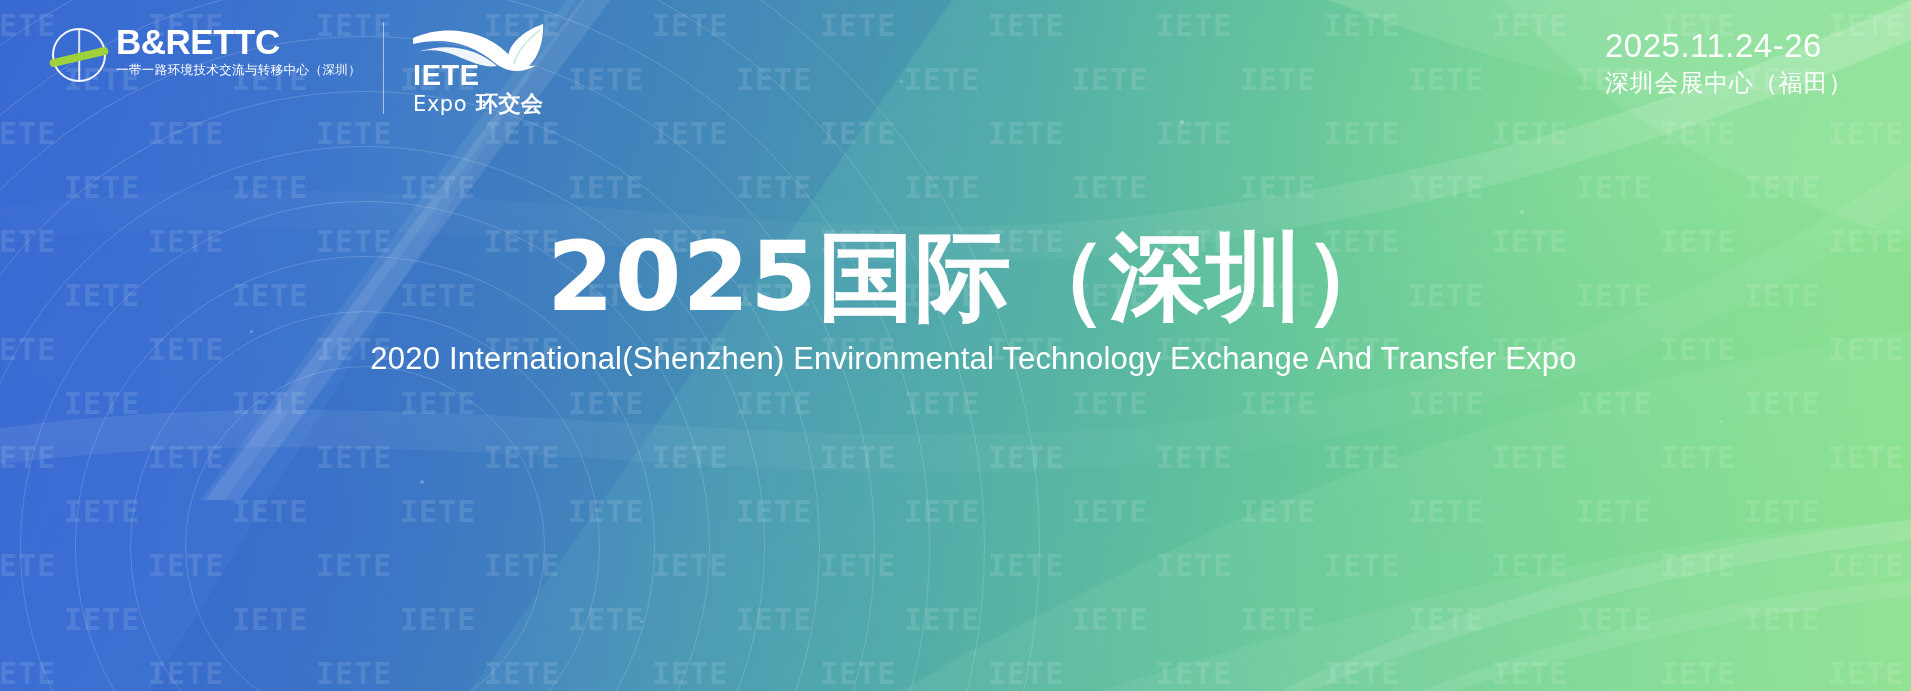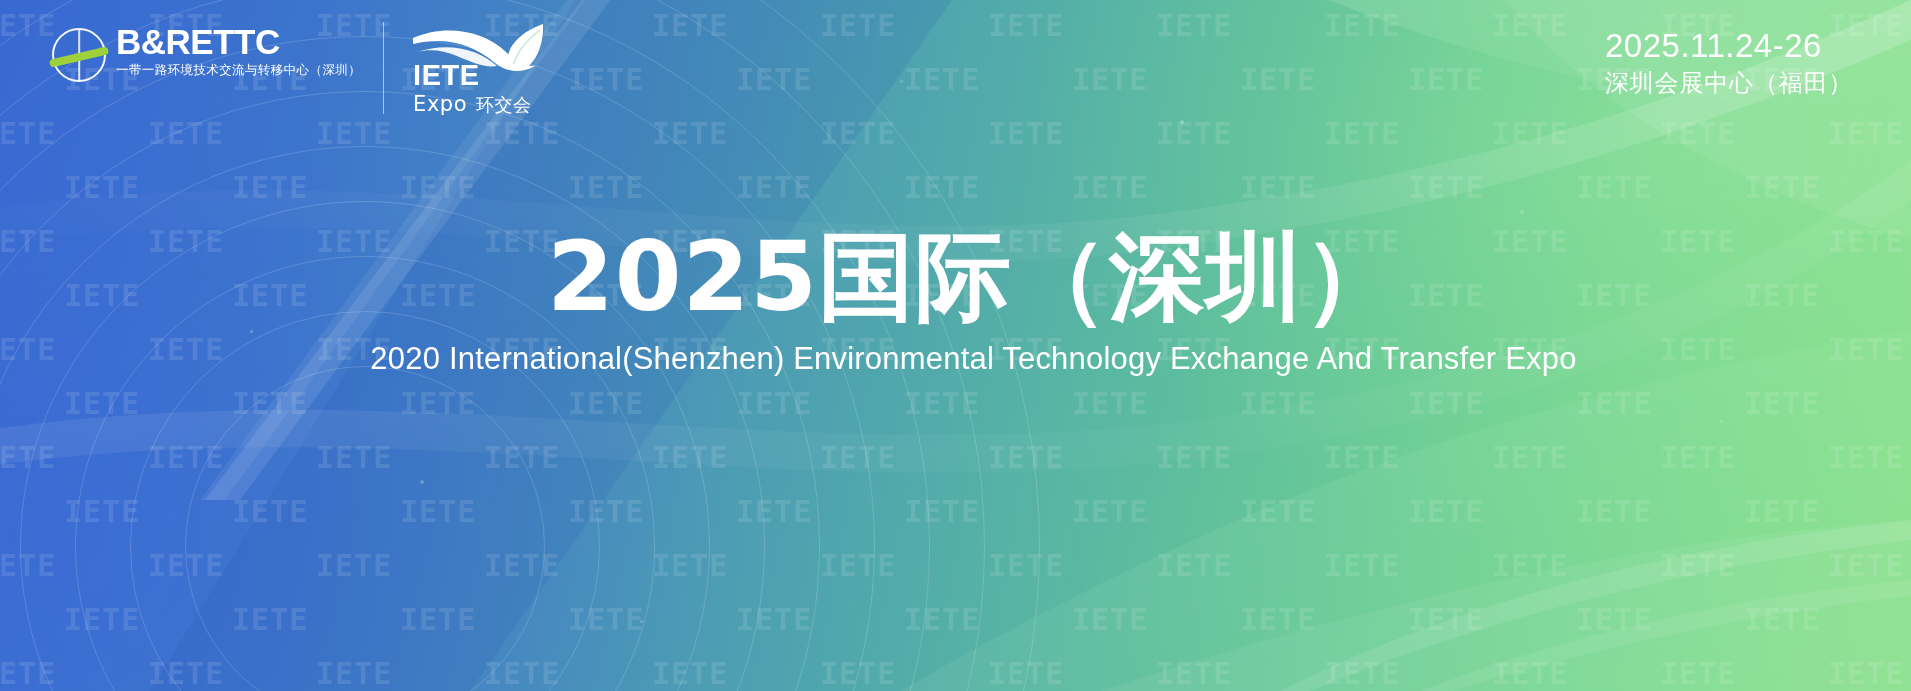--- a/index.html
+++ b/index.html
@@ -171,21 +171,21 @@
     position:absolute;
     left:2px; bottom:-1px;
     font-size:21px;
     font-weight:400;
     color:#fff;
     letter-spacing:0.5px;
     line-height:1;
     font-family:"DejaVu Sans","Liberation Sans",sans-serif;
     display:flex; align-items:baseline; gap:9px;
   }
-  .iete-sub .cn{font-size:18px;}
+  .iete-sub .cn{font-size:22px;font-weight:bold;}
 
   
   .meta{
     position:absolute;
     right:58px; top:28px;
     text-align:left;
     color:#ffffff;
   }
   .meta-date{
     font-size:33px;

